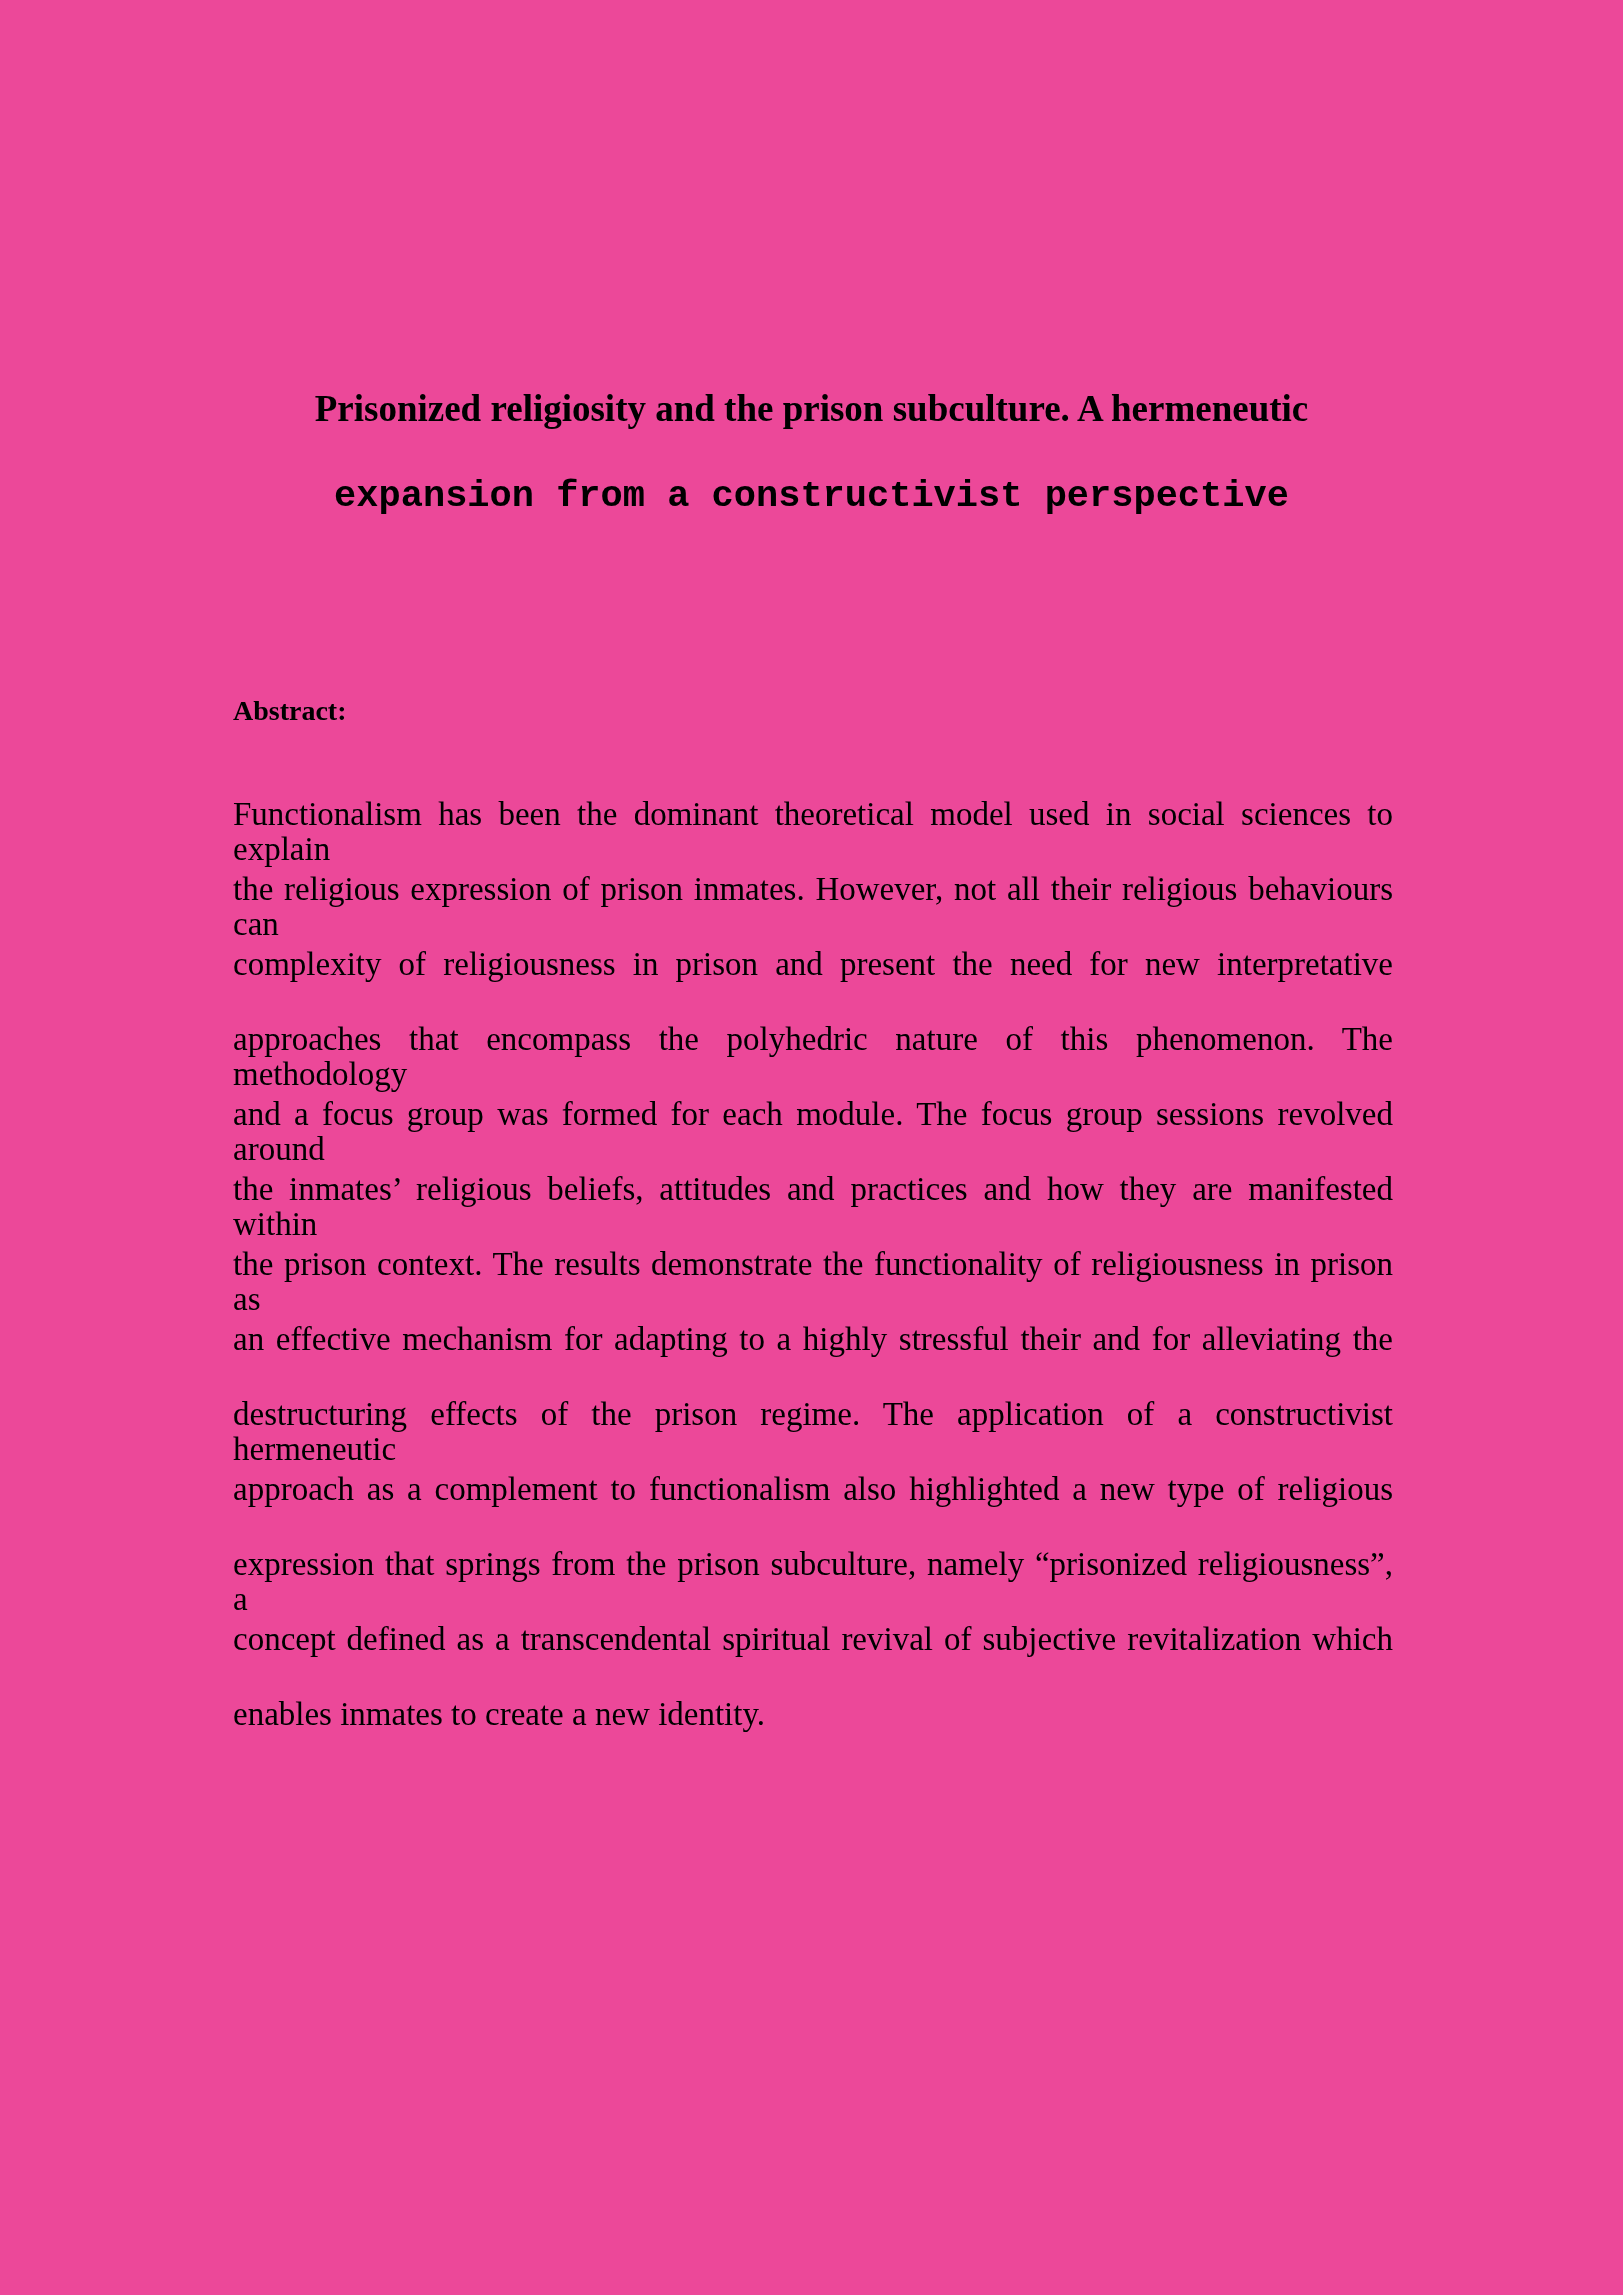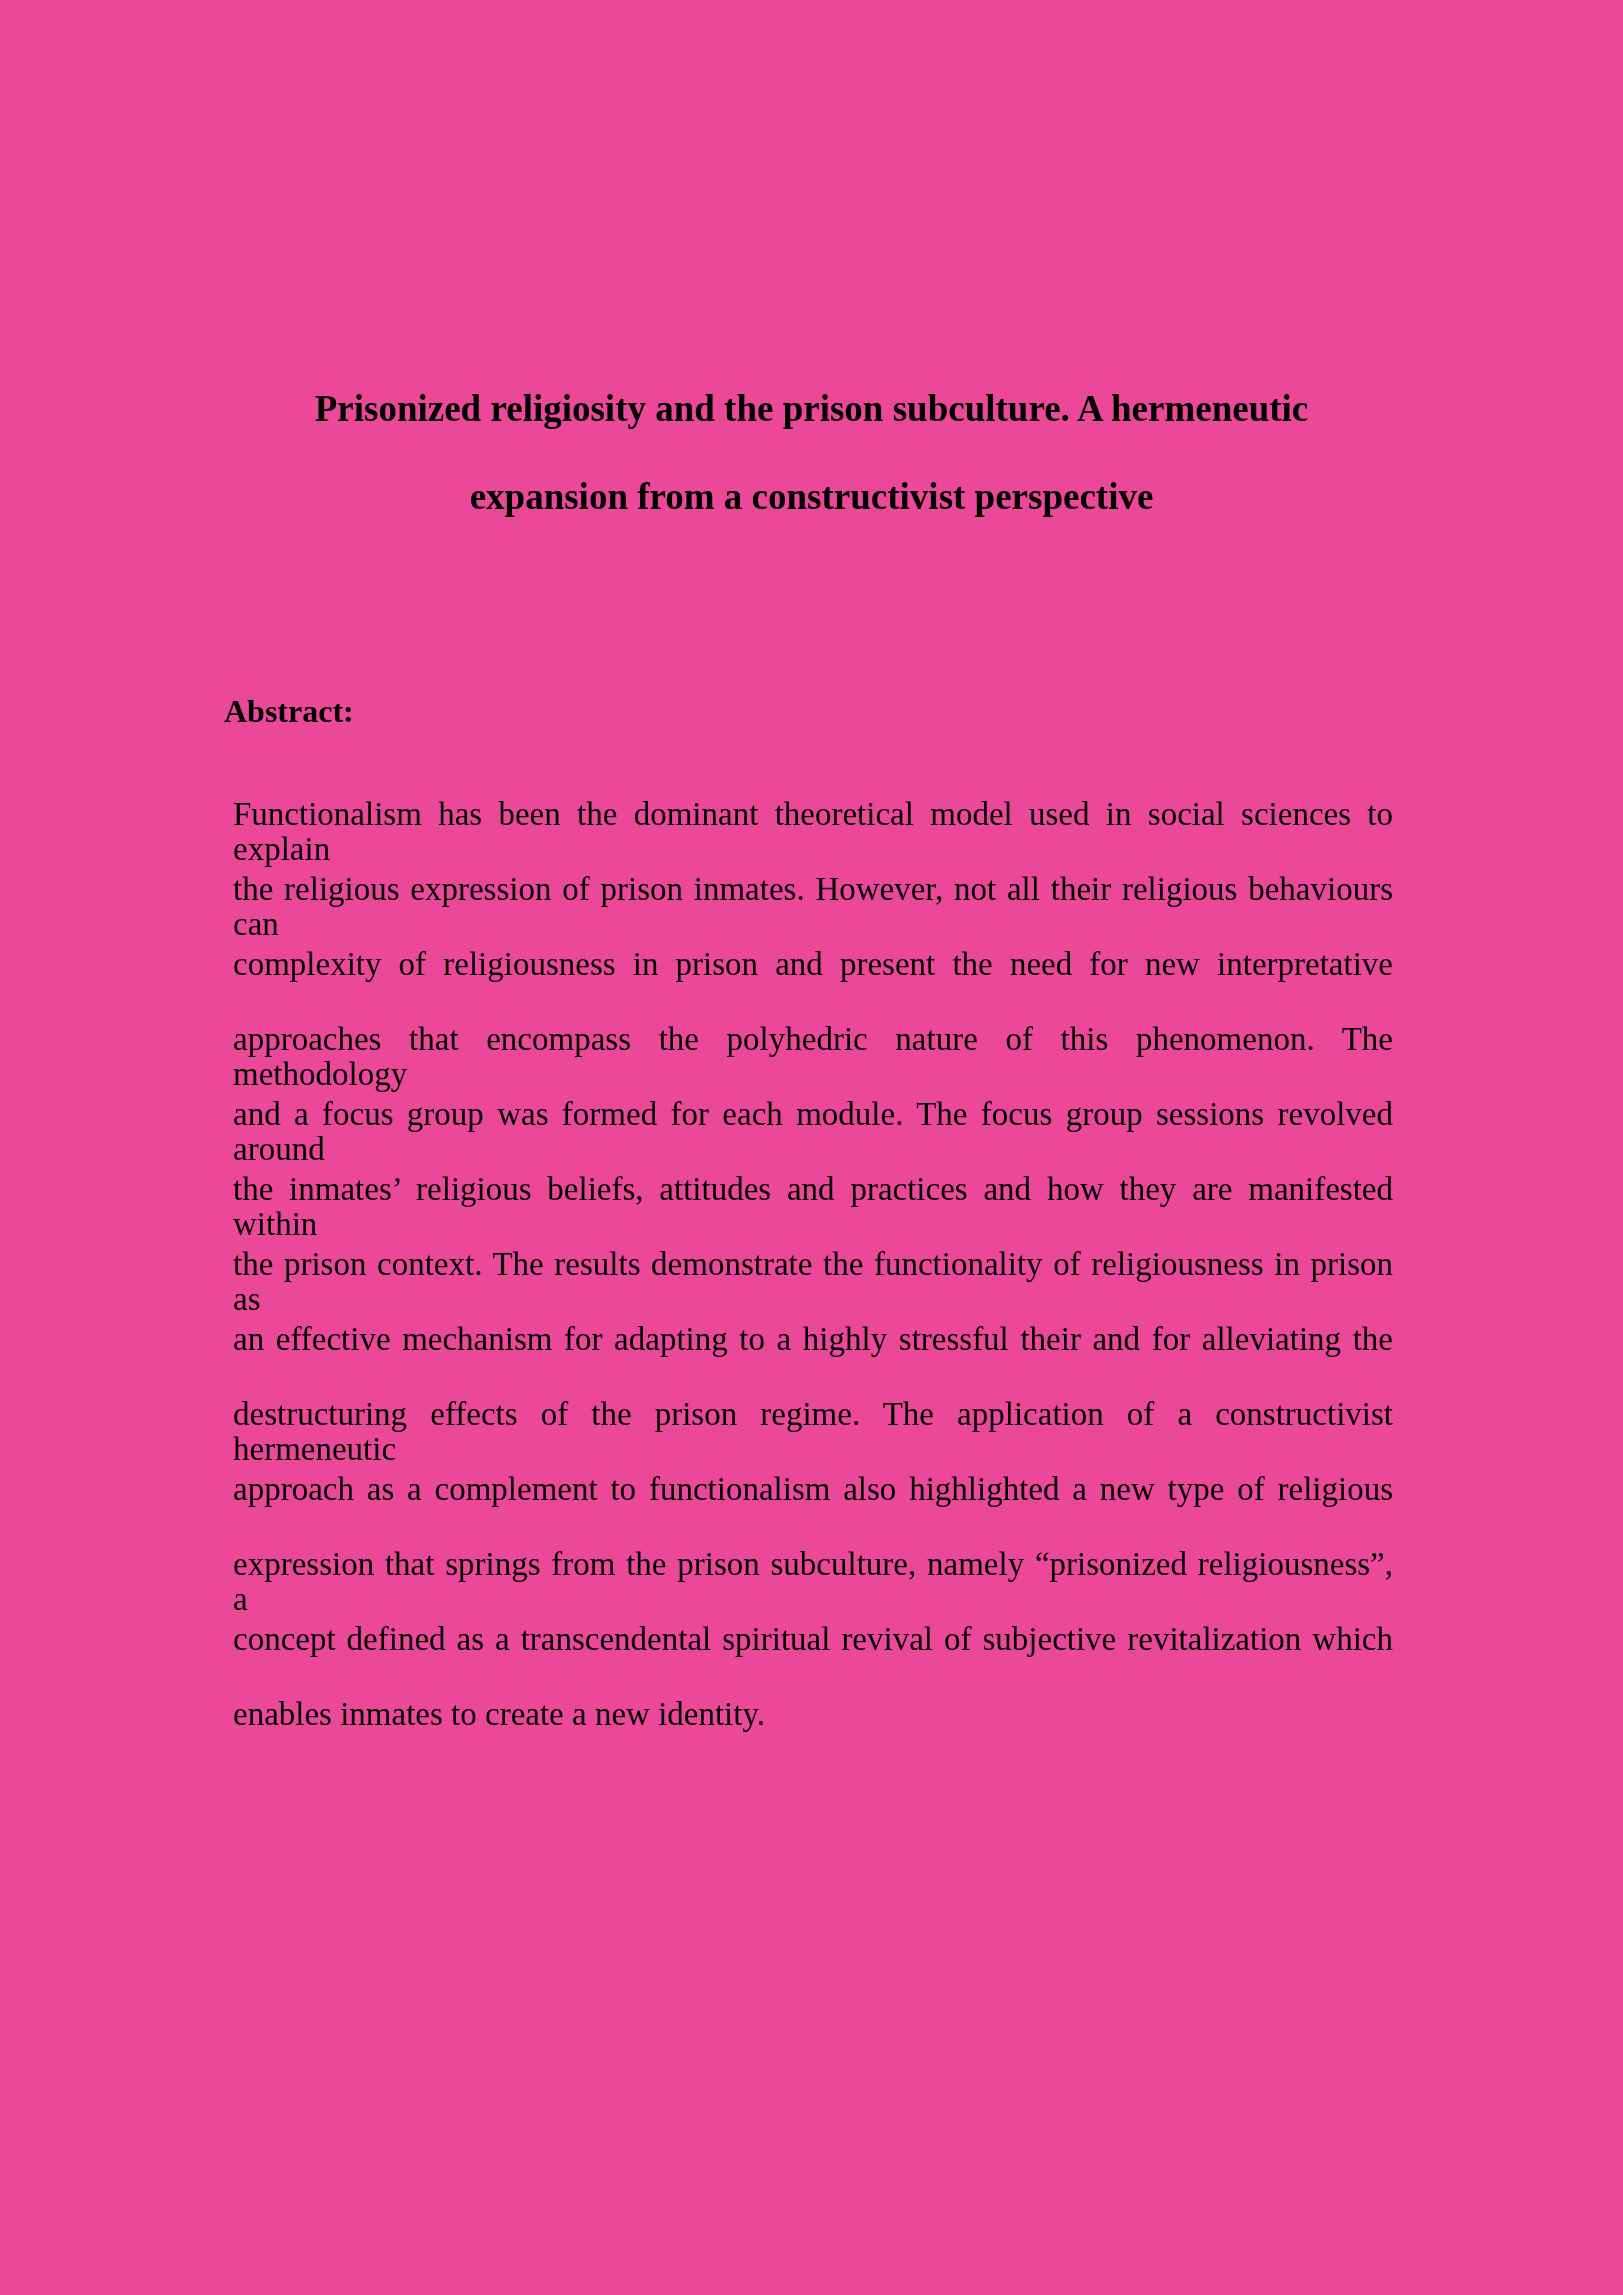--- a/index.html
+++ b/index.html
@@ -26,28 +26,28 @@
     position: absolute;
     left: 0;
     width: 1623px;
     text-align: center;
     font-weight: bold;
     font-size: 37px;
     line-height: 37px;
     white-space: nowrap;
   }
   .title-line.l1 { top: 390px; }
-  .title-line.l2 { top: 478px; }
+  .title-line.l2 { top: 478px; font-family: Liberation Mono, monospace; }
 
   .abstract-heading {
     position: absolute;
-    left: 224px;
+    left: 233px;
     top: 695px;
     font-weight: bold;
-    font-size: 32px;
+    font-size: 28px;
     line-height: 32px;
     white-space: nowrap;
   }
 
   .body-text {
     position: absolute;
     left: 233px;
     top: 797px;
     width: 1160px;
   }

